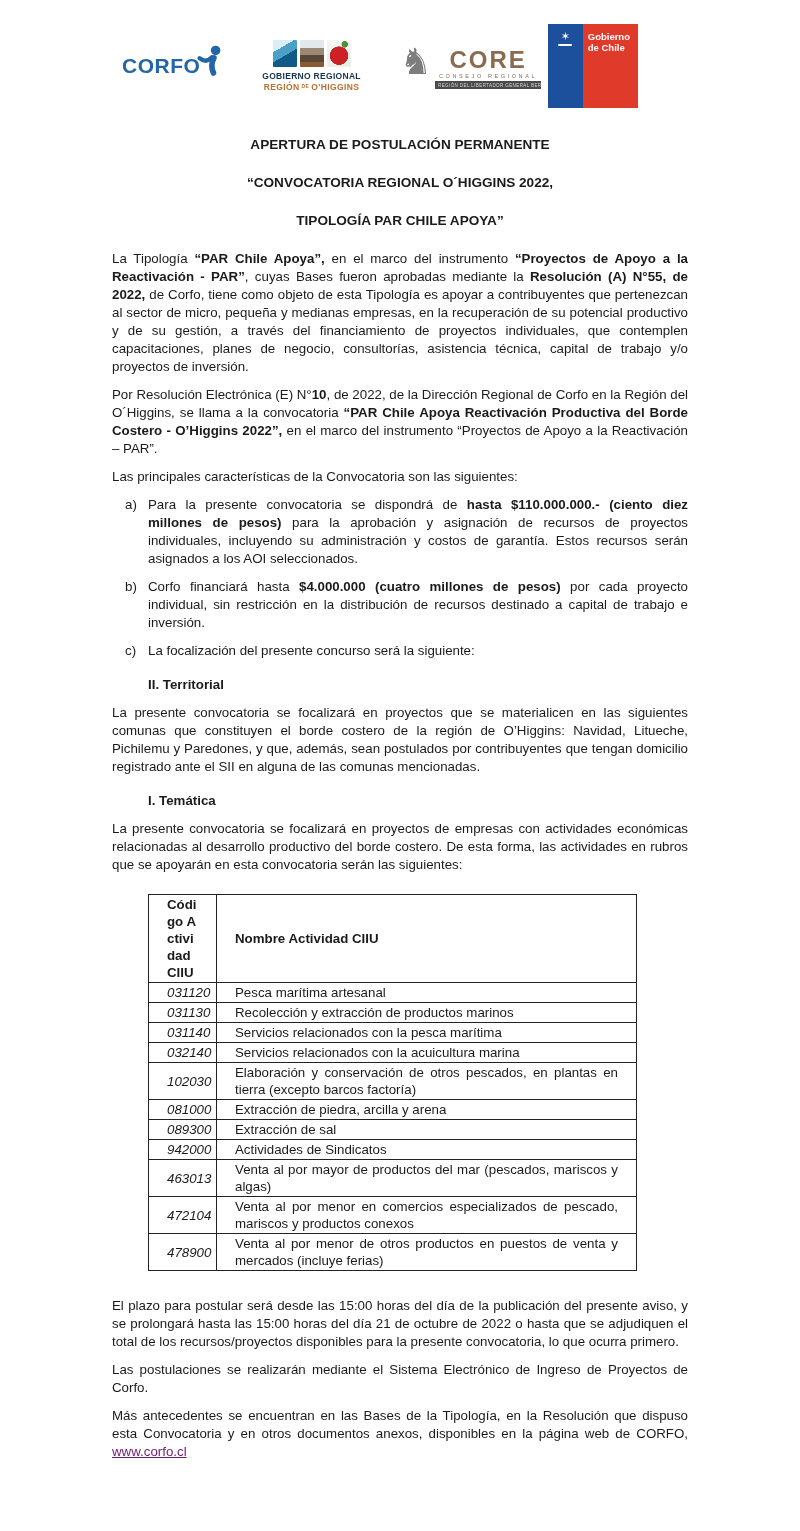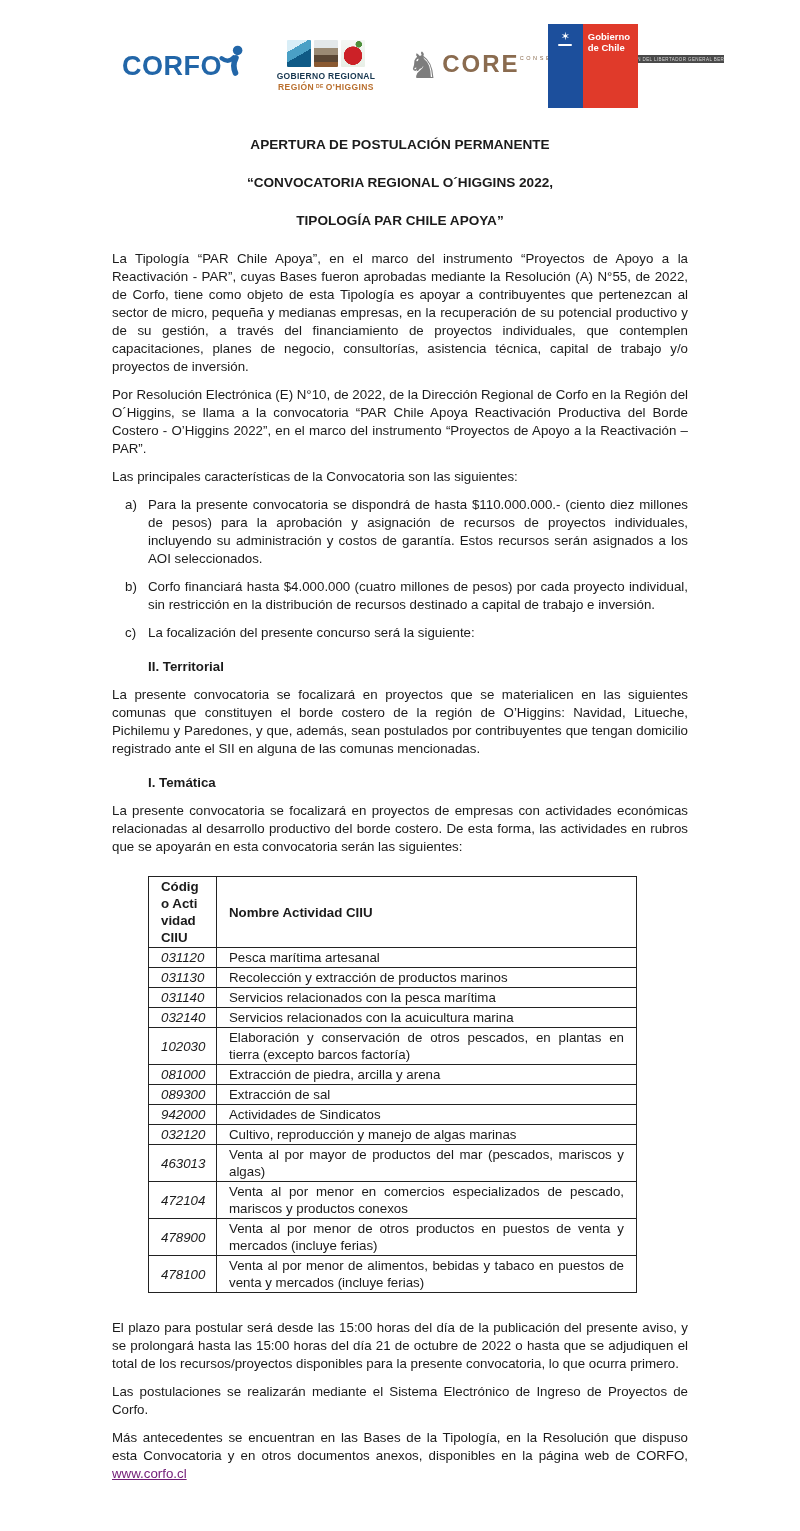--- a/index.html
+++ b/index.html
@@ -3,61 +3,61 @@
 <meta charset="utf-8">
 <style>
   html,body{margin:0;padding:0;background:#ffffff;}
   body{width:800px;font-family:"Liberation Sans","DejaVu Sans",sans-serif;color:#1b1b1b;}
   .page{width:800px;height:1531px;overflow:hidden;background:#fff;position:relative;}
   .wrapper{width:576px;margin-left:112px;padding-top:22px;}
 
   
   .logo-row{display:flex;justify-content:space-between;align-items:center;height:88px;margin:0 50px 26px 10px;}
   .corfo-logo{display:flex;align-items:center;}
-  .corfo-text{font-size:27px;font-weight:bold;color:#2266a8;letter-spacing:.5px;}
+  .corfo-text{font-size:21px;font-weight:bold;color:#2266a8;letter-spacing:.5px;}
   .corfo-person{margin-left:-3px;margin-top:-8px;}
   .gore-logo{text-align:center;width:112px;}
   .gore-squares{display:flex;justify-content:center;gap:3px;margin-bottom:4px;}
   .gore-sq{width:24px;height:27px;border-radius:1px;}
   .gore-sq.wave{background:linear-gradient(150deg,#d9eef7 0 30%,#4aa0c6 30% 55%,#0f5a86 55%);}
   .gore-sq.mountain{background:linear-gradient(180deg,#e3e8ea 0 28%,#9a8a74 28% 55%,#5a4735 55% 80%,#8a5a32 80%);}
   .gore-sq.apple{background:
       radial-gradient(circle at 74% 16%,#4d8f3a 3px,transparent 3.5px),
       radial-gradient(circle at 50% 58%,#cc2127 9px,transparent 9.5px),
       linear-gradient(#f4f7f4,#e8efe6);}
   .gore-line1{font-size:8.5px;font-weight:bold;color:#16364f;letter-spacing:.3px;white-space:nowrap;}
   .gore-line2{font-size:8.5px;font-weight:bold;color:#b96f2e;letter-spacing:.4px;white-space:nowrap;margin-top:1px;}
   .gore-de{font-size:5px;vertical-align:2px;margin:0 2px;}
   .core-logo{display:flex;align-items:flex-start;gap:3px;width:116px;}
   .core-horse{font-size:36px;line-height:38px;color:#7d7d7d;}
-  .core-col{display:flex;flex-direction:row;align-items:flex-start;padding-top:6px;}
+  .core-col{display:flex;flex-direction:column;align-items:center;padding-top:6px;}
   .core-title{font-size:24px;line-height:22px;font-weight:bold;color:#8a6b4f;letter-spacing:2px;}
   .core-sub{font-size:5.5px;letter-spacing:2.6px;color:#8a6b4f;margin-top:2px;white-space:nowrap;}
   .core-bar{margin-top:2px;background:#4a4a4a;color:#d8d8d8;font-size:4.5px;letter-spacing:.4px;padding:1.5px 3px;white-space:nowrap;overflow:hidden;max-width:100px;}
   .chile-logo{display:flex;width:90px;height:84px;}
   .chile-blue{width:36px;background:#1c4f9c;display:flex;flex-direction:column;align-items:center;padding-top:7px;}
   .chile-emblem{color:#fff;font-size:11px;line-height:11px;}
   .chile-emblem-base{width:14px;height:2px;background:#fff;margin-top:2px;border-radius:1px;}
   .chile-red{flex:1;background:#e03a2a;color:#fff;font-size:9.5px;line-height:11px;font-weight:bold;padding:7px 8px 0 5px;}
 
   
   .title-line{text-align:center;font-weight:bold;font-size:13.6px;line-height:18px;margin:0 0 20px 0;}
   .title-block{margin-bottom:4px;}
   p.doc{font-size:13.3px;line-height:18px;text-align:justify;margin:0 0 10px 0;}
-  .b{font-weight:normal;}
+  .b{font-weight:bold;}
   .list-item{display:flex;margin:0 0 10px 0;padding-left:13px;}
   .list-label{width:23px;flex:none;font-size:13.3px;line-height:18px;}
   .list-body{flex:1;font-size:13.3px;line-height:18px;text-align:justify;}
   .indent{margin-left:36px;}
   h3.sec{font-size:13.3px;line-height:18px;font-weight:bold;margin:16px 0 10px 36px;}
   .link{color:#701a75;text-decoration:underline;}
 
   
   table.ciiu{border-collapse:collapse;margin:20px 0 26px 36px;width:489px;table-layout:fixed;}
-  table.ciiu th,table.ciiu td{border:1px solid #222;font-size:13.3px;line-height:17px;padding:1px 12px;vertical-align:middle;}
+  table.ciiu th,table.ciiu td{border:1px solid #222;font-size:13.3px;line-height:17px;padding:1px 18px;vertical-align:middle;}
   table.ciiu col.c1{width:68px;}
   th.hdr-code{text-align:left;font-weight:bold;word-break:break-all;padding-left:7px;}
   th.hdr-name{text-align:left;font-weight:bold;}
   td.code{text-align:left;padding-left:2px;padding-right:2px;font-style:italic;}
   td.name{text-align:justify;}
 </style>
 </head>
 <body>
 
 <div class="page">
@@ -186,44 +186,36 @@
           <tr>
             <td class="code">089300</td>
             <td class="name">Extracción de sal</td>
           </tr>
 
           <tr>
             <td class="code">942000</td>
             <td class="name">Actividades de Sindicatos</td>
           </tr>
 
-          <tr>
-            <td class="code">032120</td>
-            <td class="name">Cultivo, reproducción y manejo de algas marinas</td>
-          </tr>
 
           <tr>
             <td class="code">463013</td>
             <td class="name">Venta al por mayor de productos del mar (pescados, mariscos y algas)</td>
           </tr>
 
           <tr>
             <td class="code">472104</td>
             <td class="name">Venta al por menor en comercios especializados de pescado, mariscos y productos conexos</td>
           </tr>
 
           <tr>
             <td class="code">478900</td>
             <td class="name">Venta al por menor de otros productos en puestos de venta y mercados (incluye ferias)</td>
           </tr>
 
-          <tr>
-            <td class="code">478100</td>
-            <td class="name">Venta al por menor de alimentos, bebidas y tabaco en puestos de venta y mercados (incluye ferias)</td>
-          </tr>
         </tbody>
     </table>
 
     <p class="doc">El plazo para postular será desde las 15:00 horas del día de la publicación del presente aviso, y se prolongará hasta las 15:00 horas del día 21 de octubre de 2022 o hasta que se adjudiquen el total de los recursos/proyectos disponibles para la presente convocatoria, lo que ocurra primero.</p>
     <p class="doc">Las postulaciones se realizarán mediante el Sistema Electrónico de Ingreso de Proyectos de Corfo.</p>
     <p class="doc"><span>Más antecedentes se encuentran en las Bases de la Tipología, en la Resolución que dispuso esta Convocatoria y en otros documentos anexos, disponibles en la página web de CORFO, </span><a href="#" class="link">www.corfo.cl</a></p>
 
   </div>
 </div>
 

